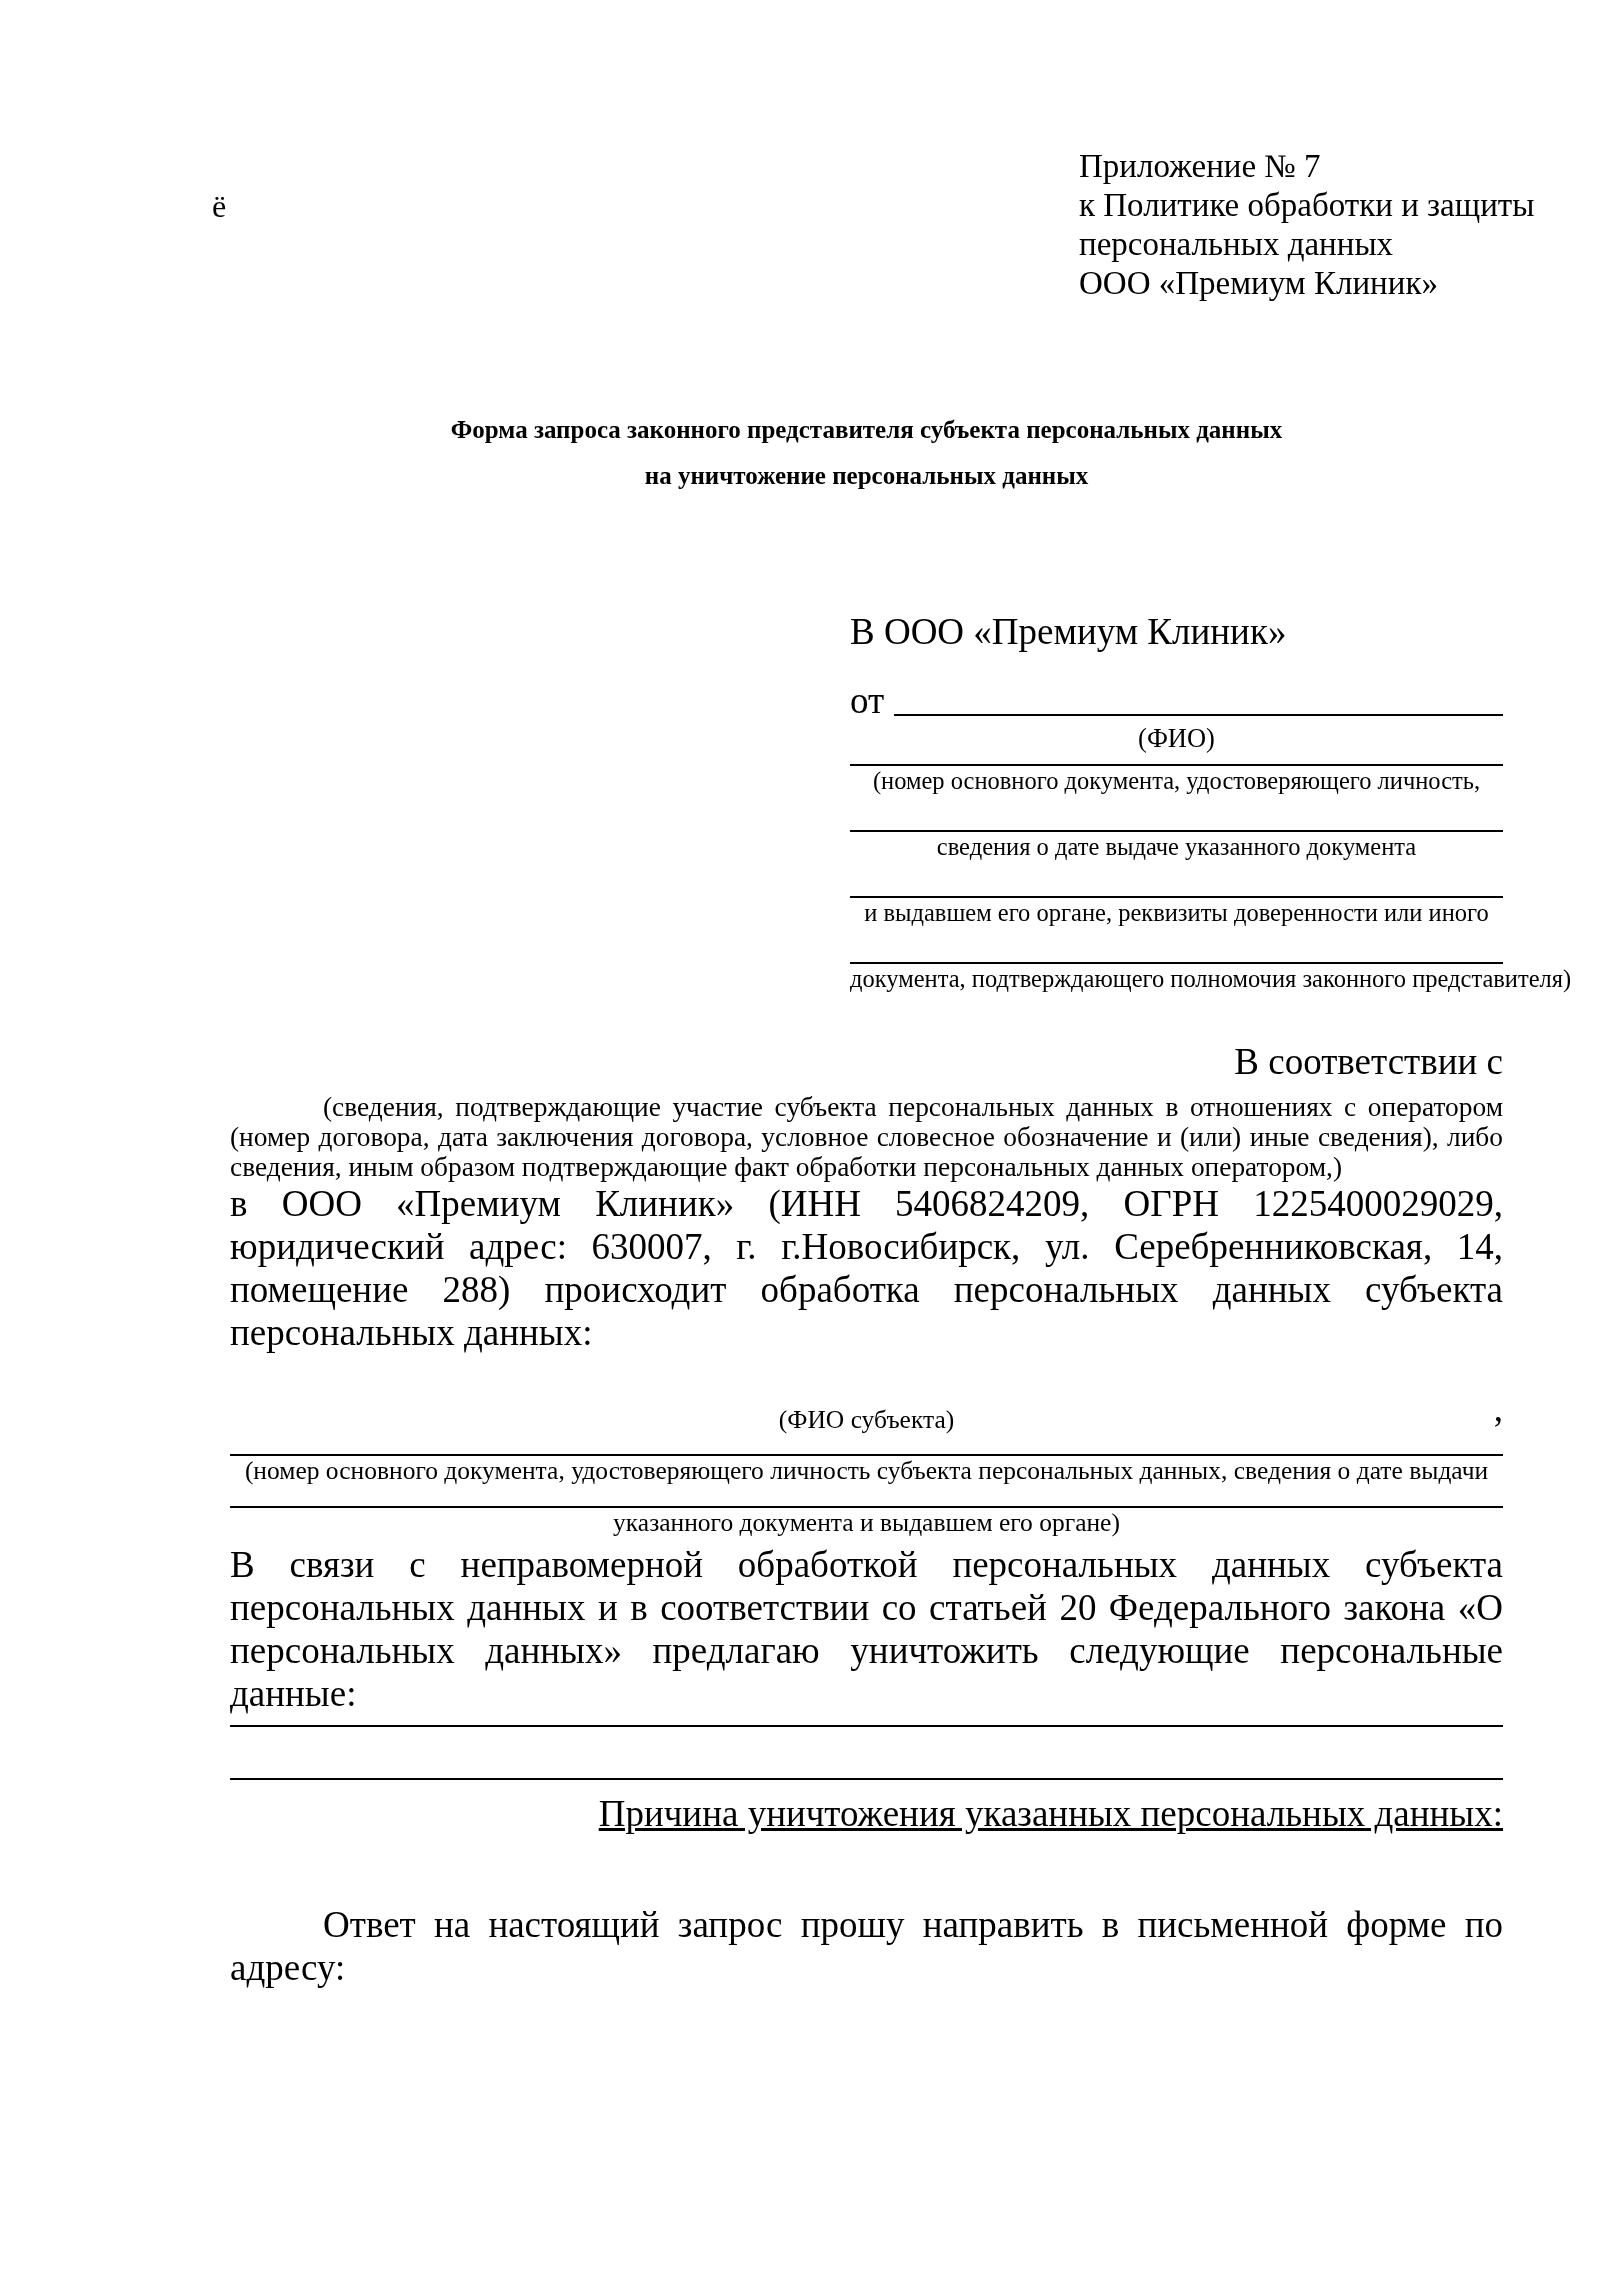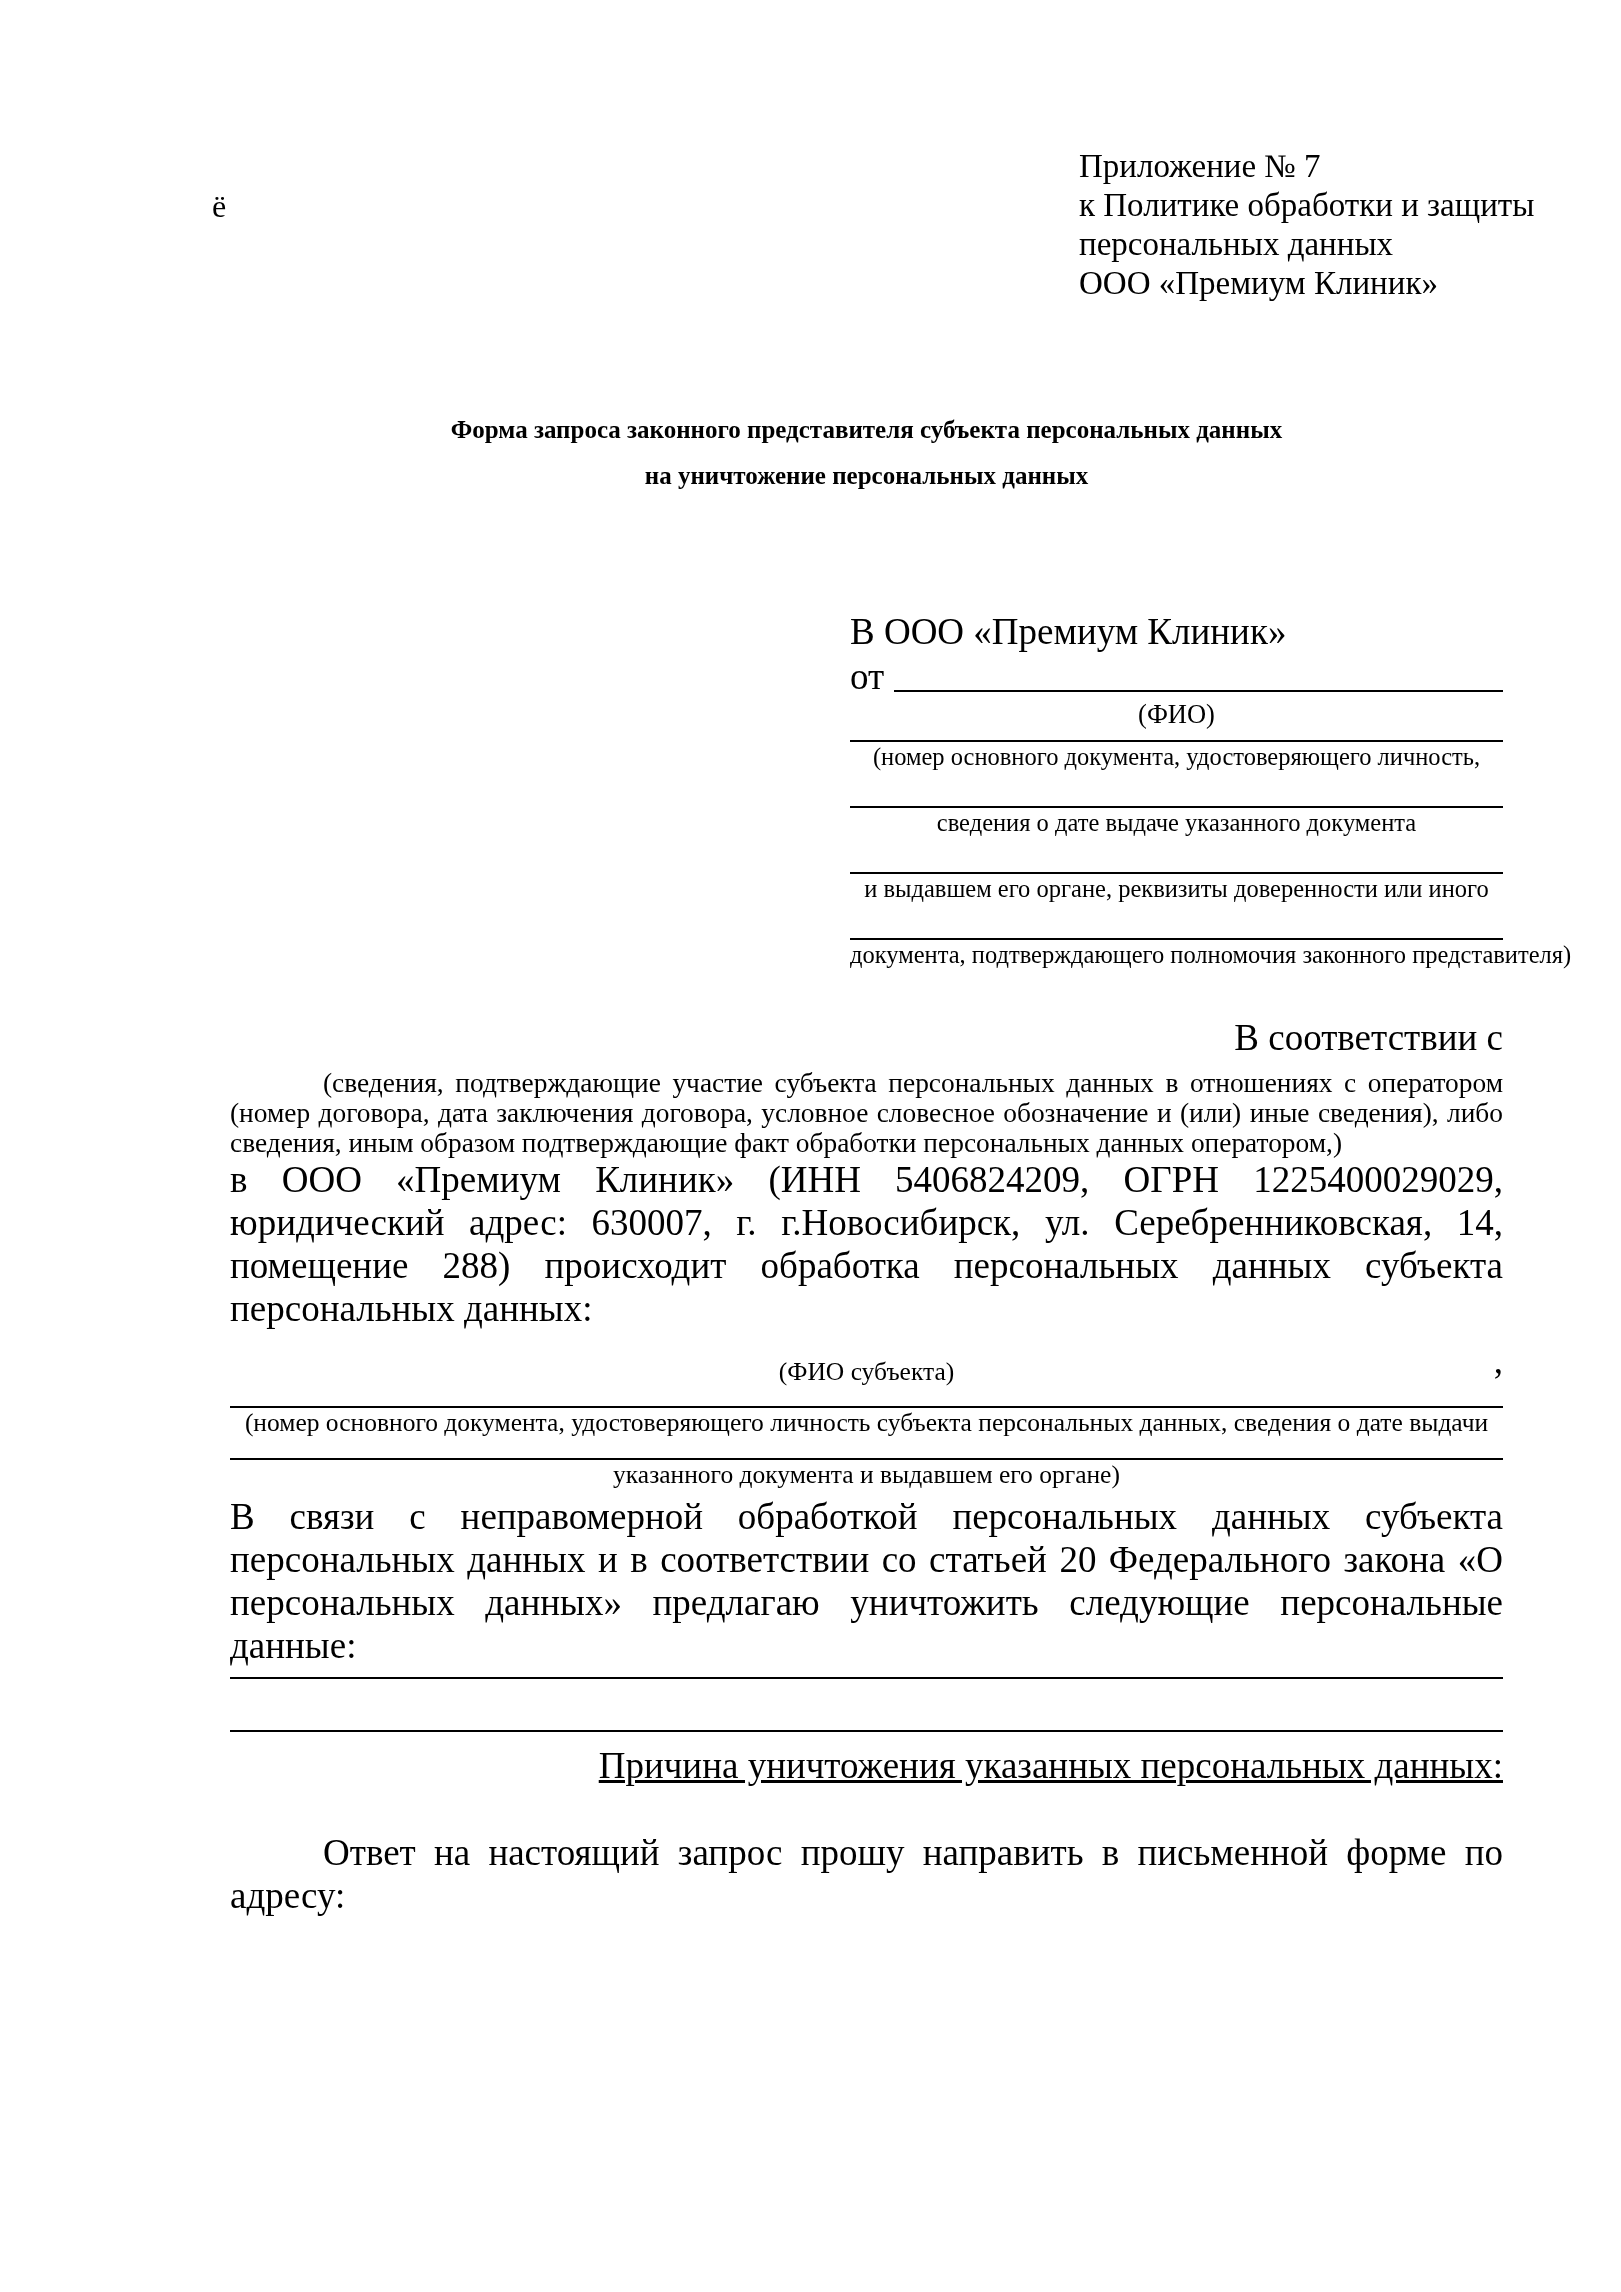--- a/index.html
+++ b/index.html
@@ -10,21 +10,21 @@
     font-family:"Liberation Serif","DejaVu Serif",serif;
     box-sizing:border-box;
     padding:147px 118px 0 230px;
     overflow:hidden;
   }
   .stray{position:absolute;left:212px;top:188px;font-size:32px;}
   .annex{margin-left:849px;font-size:33px;line-height:39px;}
   .annex div{white-space:nowrap;}
   .title{margin-top:104px;text-align:center;font-weight:bold;font-size:25px;line-height:46px;}
   .addr{margin-top:110px;margin-left:620px;width:653px;font-size:37px;line-height:45px;}
-  .row{display:flex;align-items:flex-end;}
+  .row{display:flex;align-items:flex-end;margin-top:24px;}
   .fill{flex:1;border-bottom:2.9px solid #000;margin-bottom:6.9px;}
   .rule{height:0;border-bottom:2.9px solid #000;}
   .cap{font-size:24.5px;line-height:29px;text-align:center;white-space:nowrap;}
   .capfio{font-size:26.5px;line-height:31px;text-align:center;}
   .body-text{font-size:37px;line-height:43px;flex-direction:column;}
   .just{text-align:justify;}
   .indent{text-indent:93px;}
   .note{font-size:27.4px;line-height:30px;text-align:justify;text-indent:93px;}
   .smallcap{font-size:25.5px;line-height:29px;text-align:center;white-space:nowrap;}
   .mini{display:inline-block;height:0;border-bottom:2.9px solid #000;vertical-align:baseline;}

